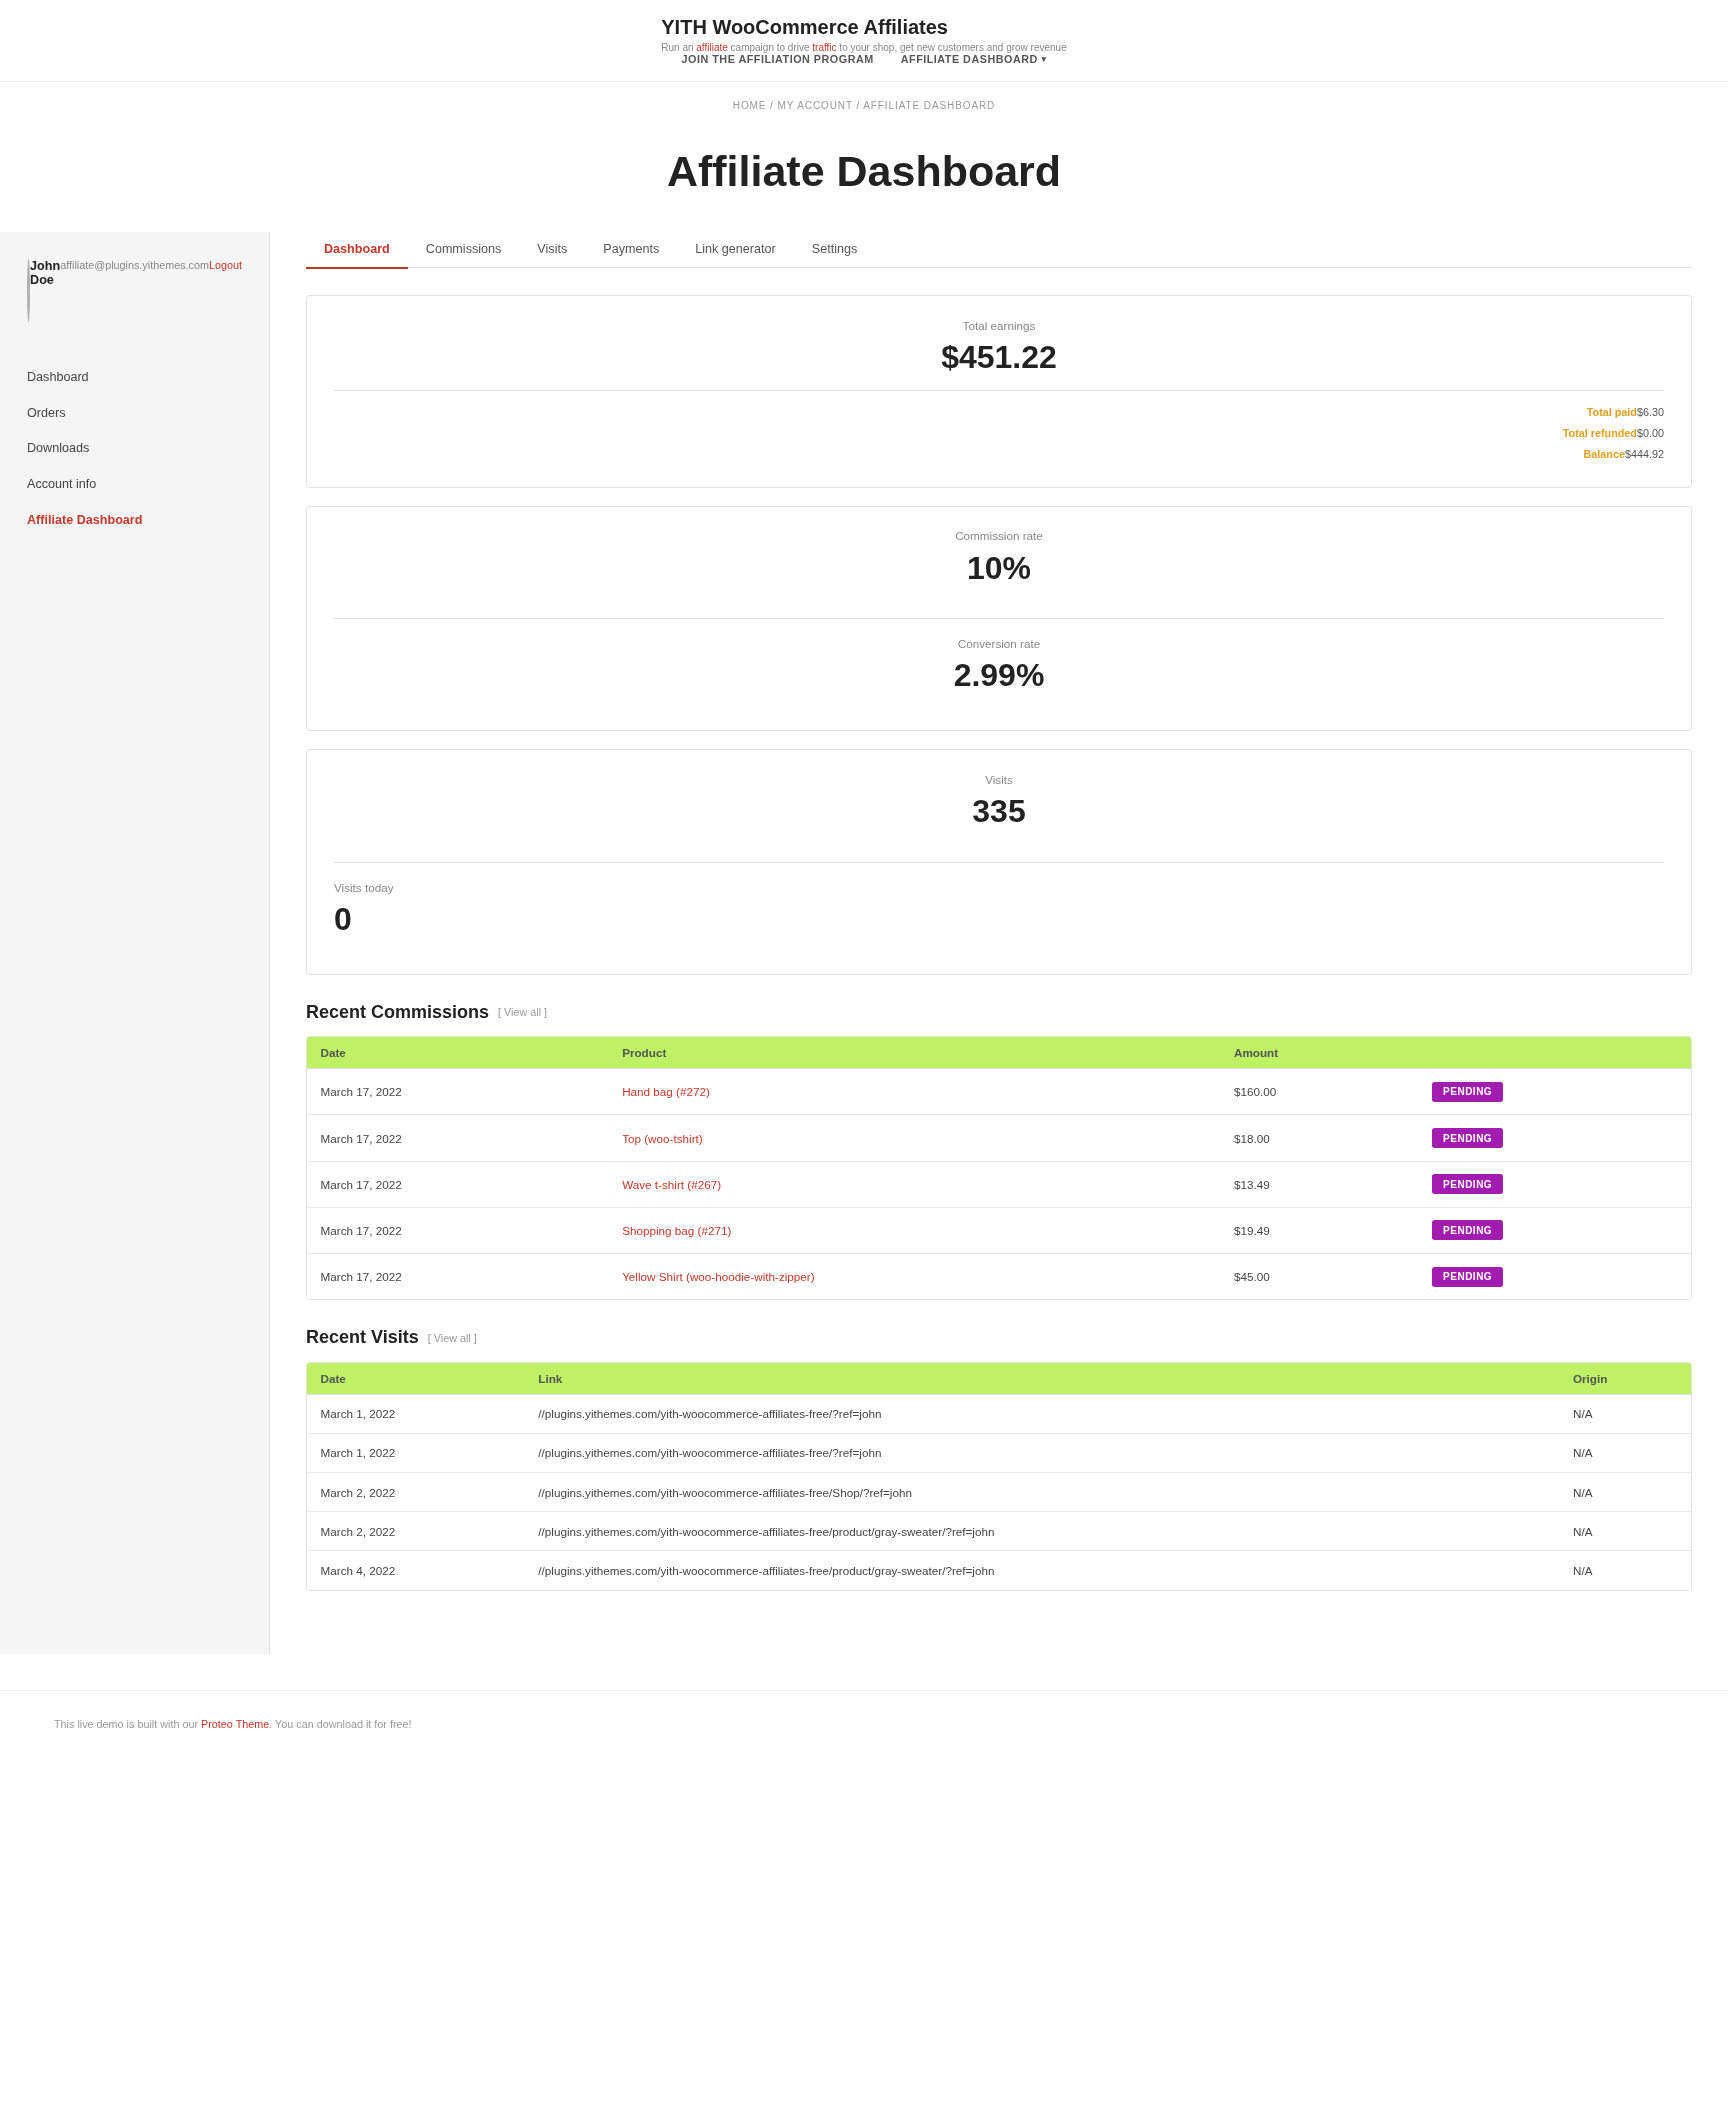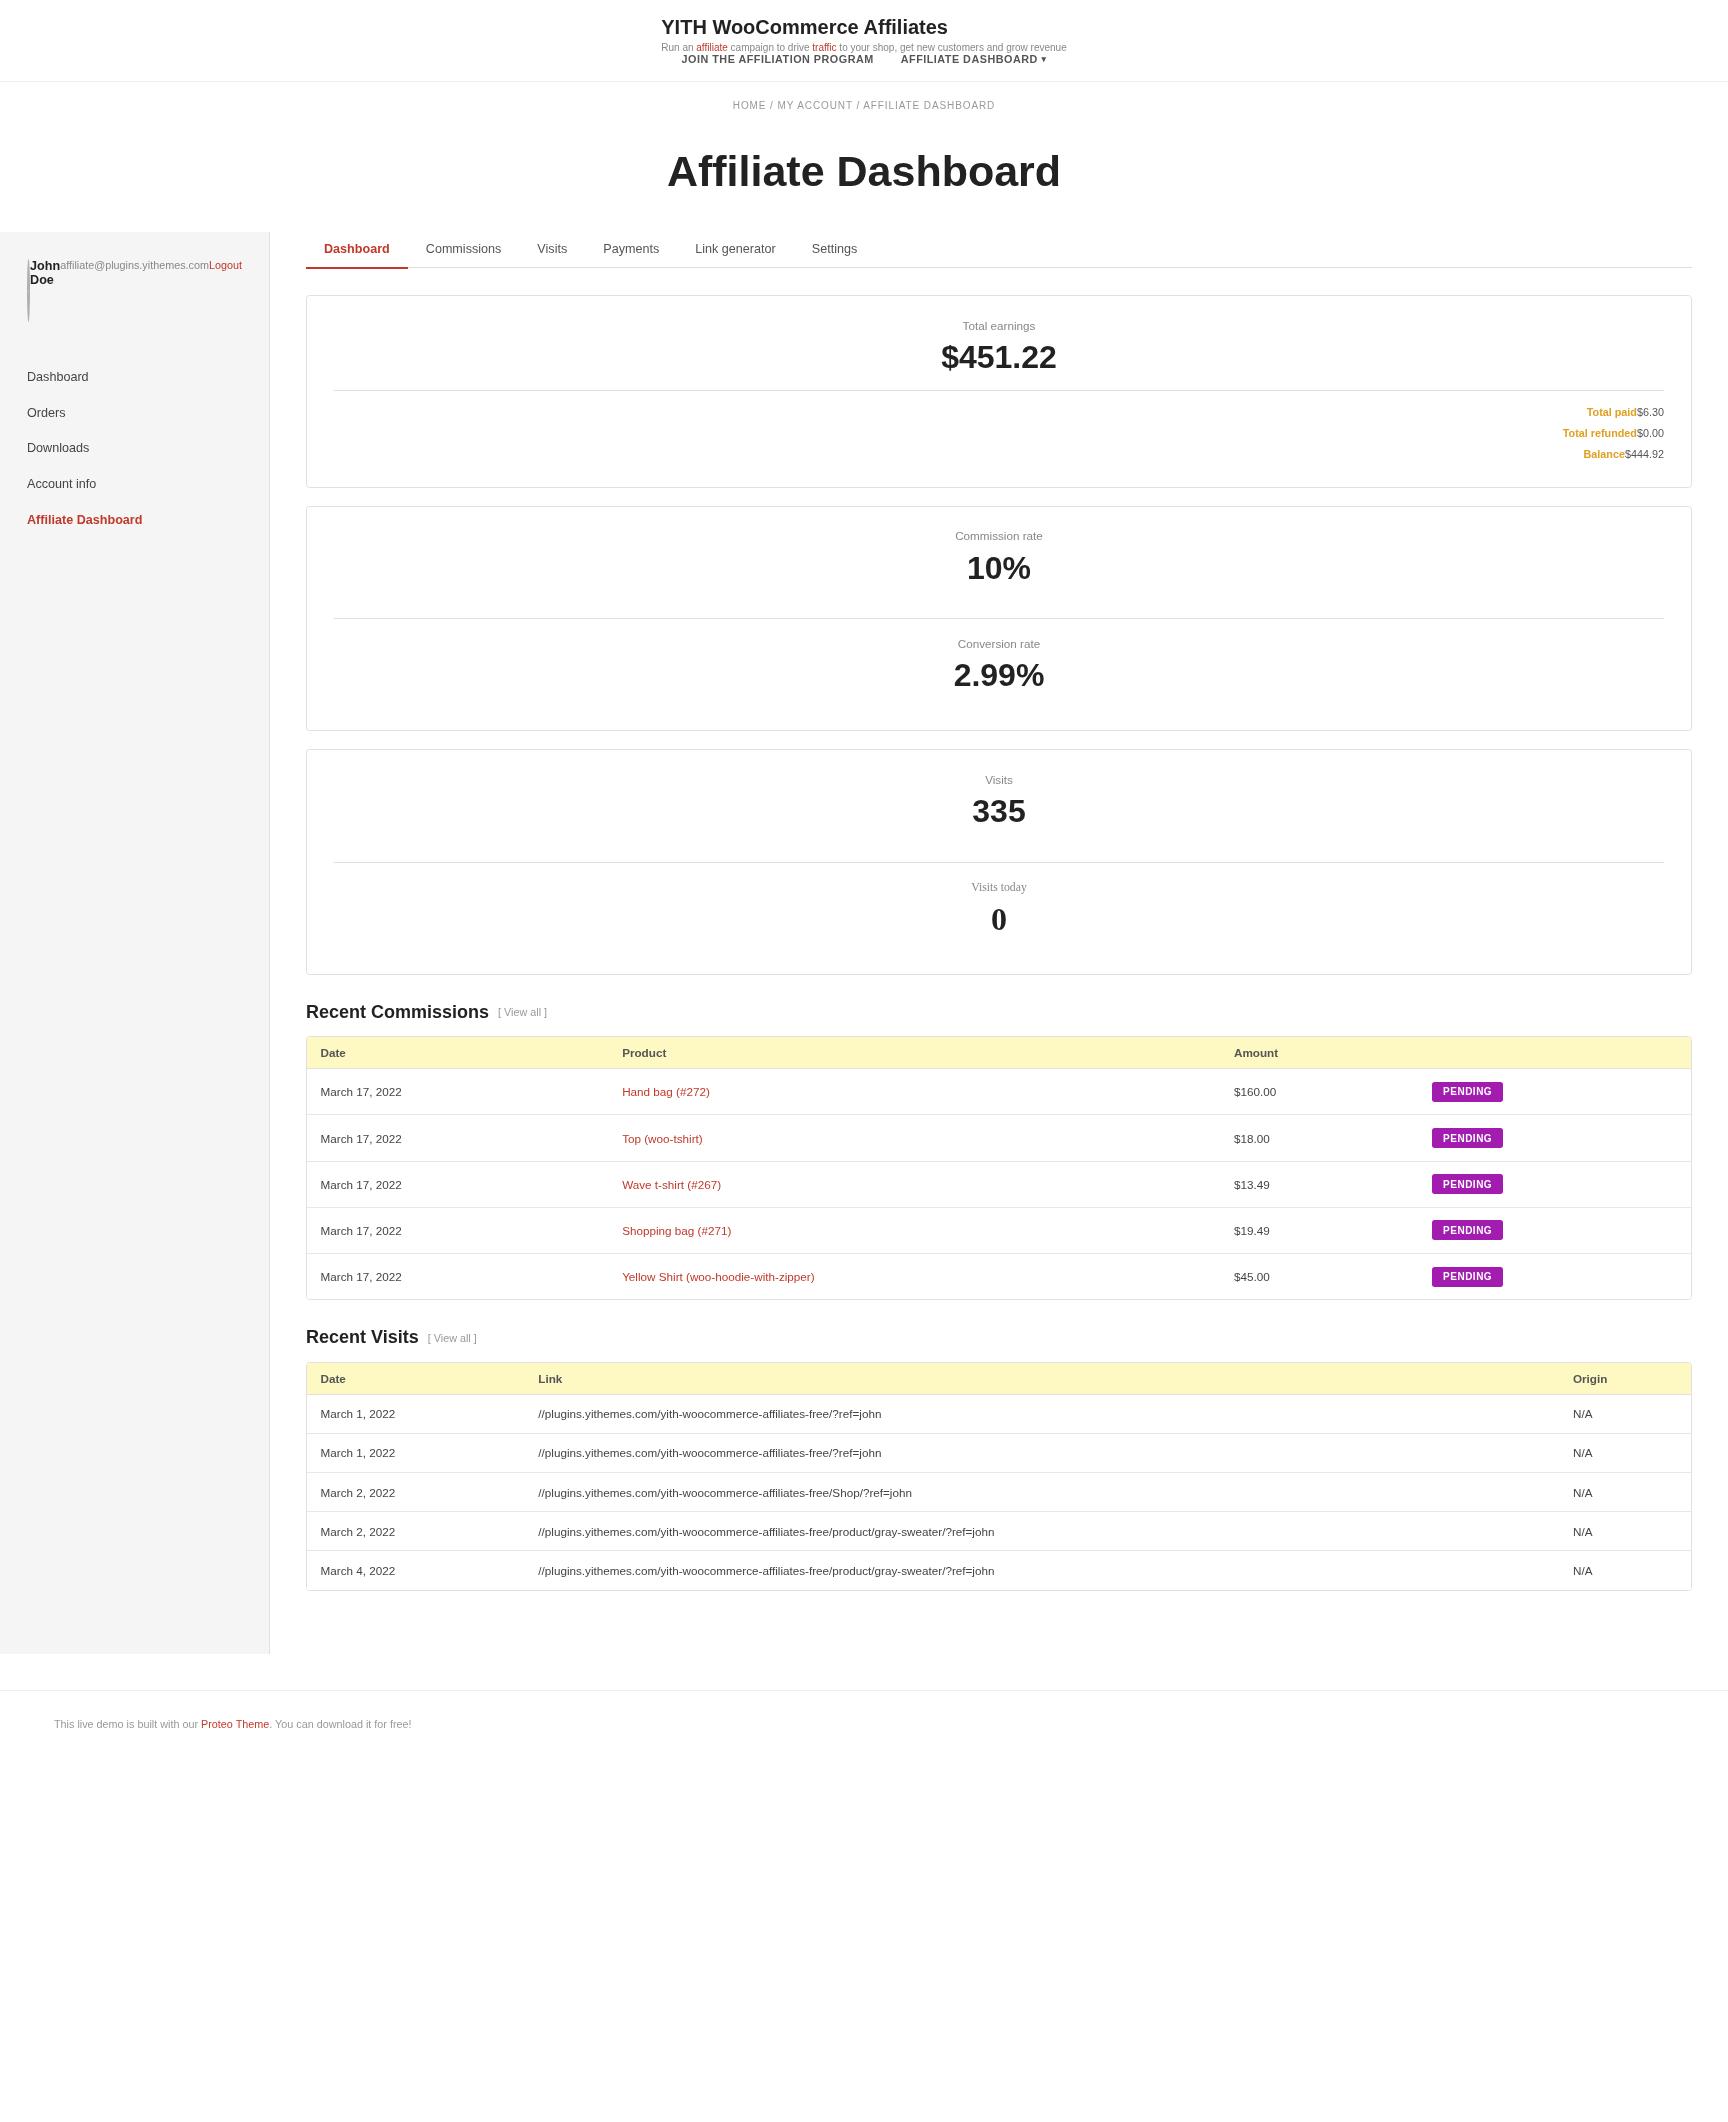--- a/index.html
+++ b/index.html
@@ -108,21 +108,21 @@
     
     .data-table { width: 100%; border-collapse: collapse; }
     .data-table thead tr { border-bottom: 1.8px solid #e0e0e0; }
     .data-table th { padding: 9px 13.5px; font-size: 11.7px; font-weight: 700; color: #555; text-align: left; }
     .data-table tbody tr { border: 0.9px solid #e8e8e8; margin-bottom: 4.5px; }
     .data-table td { padding: 12.6px 13.5px; font-size: 11.7px; color: #444; background: #fff; }
     .data-table tbody tr:nth-child(odd) td { background: #fff; }
 
     
     .table-wrapper { border: 0.9px solid #e0e0e0; border-radius: 3.6px; overflow: hidden; margin-bottom: 27px; }
-    .table-wrapper .data-table thead tr { background: #fef9c3; }
+    .table-wrapper .data-table thead tr { background: #bef264; }
     .table-wrapper .data-table tbody tr { border: none; border-top: 0.9px solid #e8e8e8; }
     .table-wrapper .data-table tbody tr:first-child { border-top: none; }
 
     .product-link { color: #c0392b; text-decoration: none; }
 
     .pending-badge {
       background: #a21caf;
       color: #fff;
       font-size: 10px;
       font-weight: 700;
@@ -147,21 +147,21 @@
       text-align: center;
     }
     .rate-card {
       flex: 1;
       border: 0.9px solid #e0e0e0;
       border-radius: 3.6px;
       padding: 22.5px 27px;
       text-align: center;
     }
     .visits-top { padding-bottom: 18px; border-bottom: 0.9px solid #e0e0e0; width: 100%; text-align: center; }
-    .visits-bottom { padding-top: 18px; width: 100%; text-align: center; font-family: Liberation Serif, serif; }
+    .visits-bottom { padding-top: 18px; width: 100%; text-align: left; }
     .rate-top { padding-bottom: 18px; border-bottom: 0.9px solid #e0e0e0; }
     .rate-bottom { padding-top: 18px; }
   </style>
 </head>
 <body>
 
 <header class="site-header">
   <div>
     <div class="site-title">YITH WooCommerce Affiliates</div>
     <div class="site-tagline">

